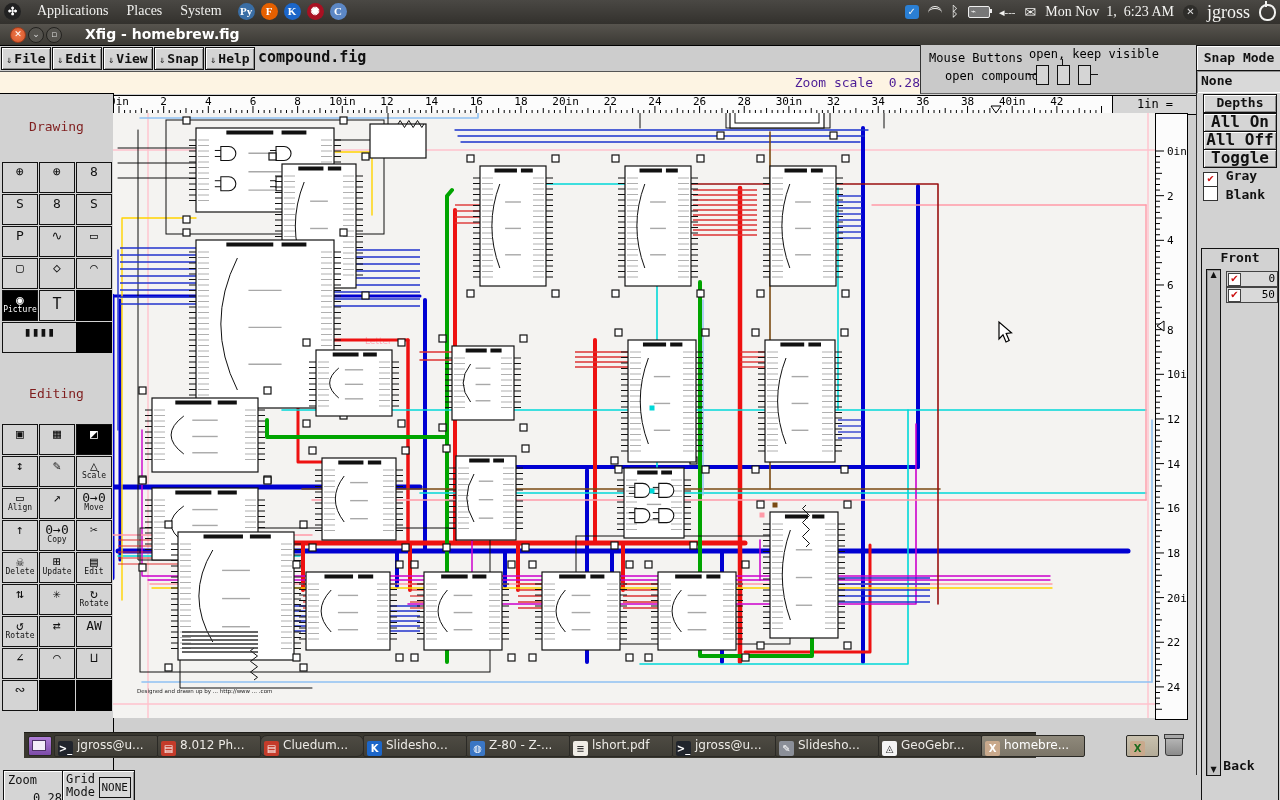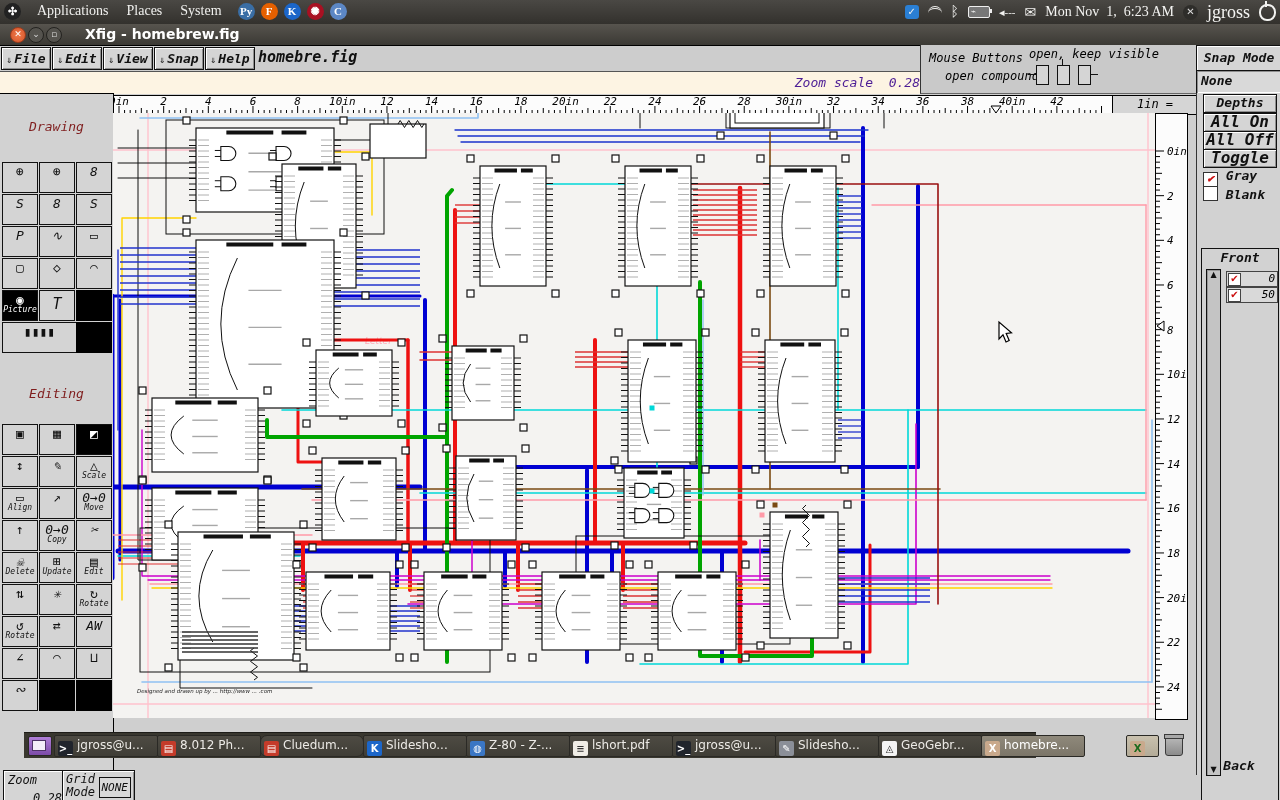--- a/index.html
+++ b/index.html
@@ -15,21 +15,21 @@
   #tray{right:4px;top:0;height:24px;display:flex;align-items:center;gap:9px;color:#eee;}
   .trayglyph{font-size:14px;color:#f2f2f0;}
   #clock{font-size:14px;white-space:pre;color:#f4f4f2;}
   #user-name{font-size:18px;color:#f4f4f2;}
   
   #title-bar{left:0;top:24px;width:1280px;height:21px;background:linear-gradient(#57544e,#3b3934);border-bottom:1px solid #2a2926;}
   .wbtn{position:absolute;top:3px;width:14px;height:14px;border-radius:8px;background:#55534e;border:1px solid #23221f;
     color:#ddd;font-size:9px;line-height:13px;text-align:center;}
   #win-title{position:absolute;left:85px;top:2px;color:#fff;font-weight:bold;font-size:14px;}
   
-  #xfig{left:0;top:45px;width:1280px;height:730px;background:#cfcfcf;font-style:italic;}
+  #xfig{left:0;top:45px;width:1280px;height:730px;background:#cfcfcf;}
   .bevel{background:#d5d5d5;border:1px solid #111;box-shadow:inset 1px 1px 0 #fff,inset -1px -1px 0 #8f8f8f;}
   .sunk{background:#d9d9d9;border:1px solid #111;box-shadow:inset 1px 1px 0 #8f8f8f,inset -1px -1px 0 #fff;}
   .xlabel{font-family:"DejaVu Sans Mono",monospace;font-weight:bold;color:#111;}
   #menubar{left:0;top:0;width:920px;height:25px;background:#cdcdcd;border-top:1px solid #000;}
   .menu-btn{position:absolute;top:1px;height:21px;width:48px;font-size:13px;line-height:21px;text-align:center;}
   .menu-arrow{font-size:10px;color:#333;margin-right:2px;}
   #filename{position:absolute;left:258px;top:3px;font-size:15px;}
   #statusbar{left:0;top:26px;width:920px;height:22px;background:#fdf4e3;border-top:1px solid #555;
     font-size:13px;line-height:22px;white-space:pre;color:#4c1d95;}
   #mouse-panel{left:920px;top:0;width:276px;height:48px;background:#c9c9c9;border-left:1px solid #333;border-bottom:1px solid #666;}
@@ -127,21 +127,21 @@
 
   <div class="abs" id="xfig">
 
     <div class="abs" id="menubar">
         <div class="menu-btn bevel xlabel" style="left: 1px;"><span class="menu-arrow">⇓</span>File</div>
         <div class="menu-btn bevel xlabel" style="left: 52px;"><span class="menu-arrow">⇓</span>Edit</div>
         <div class="menu-btn bevel xlabel" style="left: 103px;"><span class="menu-arrow">⇓</span>View</div>
         <div class="menu-btn bevel xlabel" style="left: 154px;"><span class="menu-arrow">⇓</span>Snap</div>
         <div class="menu-btn bevel xlabel" style="left: 205px;"><span class="menu-arrow">⇓</span>Help</div>
       </div>
-    <div class="abs xlabel" id="filename">homebre.fig</div>
+    <div class="abs xlabel" id="filename">compound.fig</div>
     <div class="abs mono" id="statusbar">Zoom scale  0.28</div>
 
     <div class="abs" id="mouse-panel">
       <span class="t mono" style="left:8px;top:6px;">Mouse Buttons</span>
       <span class="t mono" style="left:108px;top:2px;">open, keep visible</span>
       <span class="t mono" style="left:24px;top:24px;">open compound</span>
       <span class="mbtn" style="left:115px;"></span>
       <span class="mbtn" style="left:136px;"></span>
       <span class="mbtn" style="left:157px;"></span>
       <span class="mline" style="left:107px;top:29px;width:8px;height:1px;"></span>

